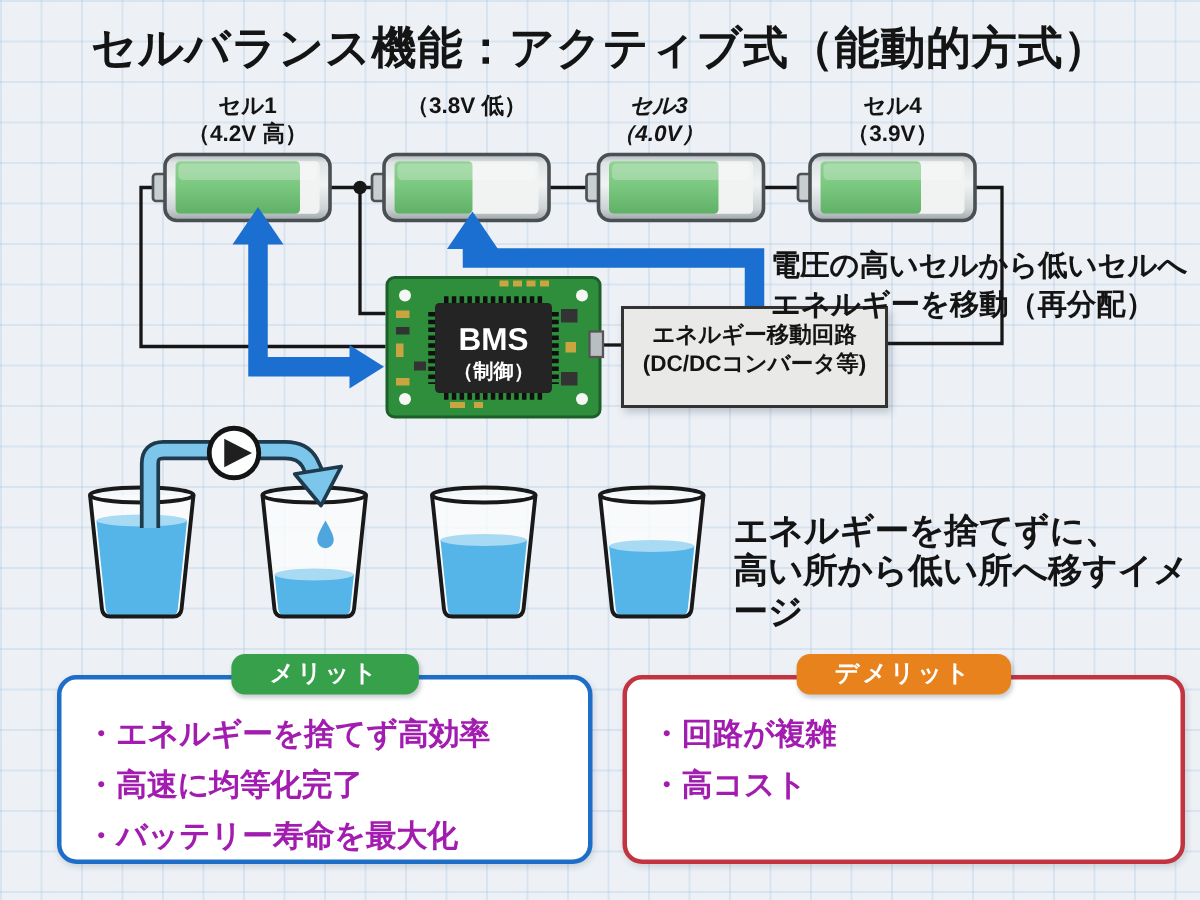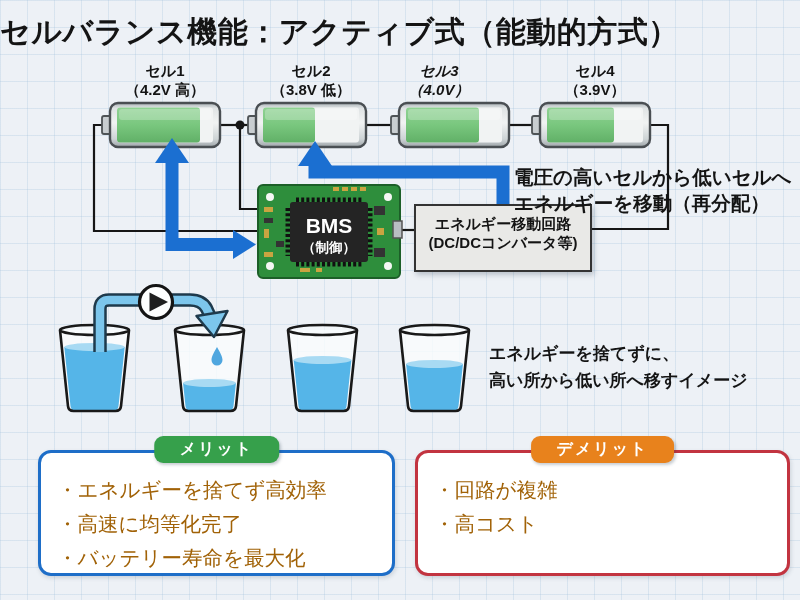--- a/index.html
+++ b/index.html
@@ -7,60 +7,60 @@
     position:relative;width:800px;height:600px;overflow:hidden;
     background-color:#EDF1F6;
     background-image:
       linear-gradient(rgba(172,199,224,0.33) 1px, transparent 1px),
       linear-gradient(90deg, rgba(172,199,224,0.33) 1px, transparent 1px);
     background-size:27px 27px;
     font-family:"Liberation Sans","DejaVu Sans",sans-serif;
     color:#141414;
   }
   .title{
-    position:absolute;top:12px;left:0;width:800px;
+    position:absolute;top:12px;left:0;width:800px;text-align:center;
     font-size:30px;font-weight:900;letter-spacing:.5px;
   }
   #diagram{position:absolute;left:0;top:0;}
   .cell-label{
     position:absolute;top:61px;width:150px;text-align:center;
     font-size:15px;font-weight:800;line-height:19px;
   }
   .energy-box{
     position:absolute;left:414px;top:204px;width:178px;height:68px;
     background:#E9E9E7;border:2px solid #333;box-sizing:border-box;
     text-align:center;font-weight:800;font-size:15px;line-height:19px;
     padding-top:8px;box-shadow:2px 3px 5px rgba(40,60,80,.25);
   }
   .flow-note{
     position:absolute;left:514px;top:151px;
     font-size:19.5px;font-weight:800;line-height:26px;margin-top:13px;
   }
   .analogy-note{
     position:absolute;left:489px;top:340px;
-    font-size:17px;font-weight:800;line-height:27px;
+    font-size:23px;font-weight:800;line-height:27px;
   }
   .benefit{
     position:absolute;top:450px;height:126px;background:#FFFFFF;
     border-radius:13px;box-sizing:border-box;
     box-shadow:1px 2px 4px rgba(50,70,90,.18);
   }
   #merit-box{left:38px;width:357px;border:3.5px solid #1E6EC8;}
   #demerit-box{left:415px;width:375px;border:3.5px solid #C23440;}
   .tag{
     position:absolute;top:-17px;left:50%;transform:translateX(-50%);
     color:#fff;font-size:16px;font-weight:800;padding:3px 26px;
     border-radius:9px;letter-spacing:2px;white-space:nowrap;
     box-shadow:1px 2px 3px rgba(40,60,80,.25);
   }
   #merit-tag{background:#36A04B;}
   #demerit-tag{background:#E8821C;}
   .benefit ul{
     list-style:none;margin:0;padding:20px 8px 0 16px;
-    font-size:20.5px;font-weight:400;line-height:34px;color:#a16207;
+    font-size:20.5px;font-weight:700;line-height:34px;color:#a21caf;
   }
 </style>
 </head>
 <body>
 
 <div id="stage">
 
   <div class="title">セルバランス機能：アクティブ式（能動的方式）</div>
 
   <svg id="diagram" width="800" height="600">
@@ -232,21 +232,20 @@
         <li>・回路が複雑</li>
         <li>・高コスト</li>
       </ul>
   </div>
 
 <div class="cell-label" style="left: 90px;">
       <div>セル1</div>
       <div>（4.2V 高）</div>
     </div>
     <div class="cell-label" style="left: 236px;">
-      <div>セル2</div>
       <div>（3.8V 低）</div>
     </div>
     <div class="cell-label" style="left: 364px; font-style: italic;">
       <div>セル3</div>
       <div>（4.0V）</div>
     </div>
     <div class="cell-label" style="left: 520px;">
       <div>セル4</div>
       <div>（3.9V）</div>
     </div>

